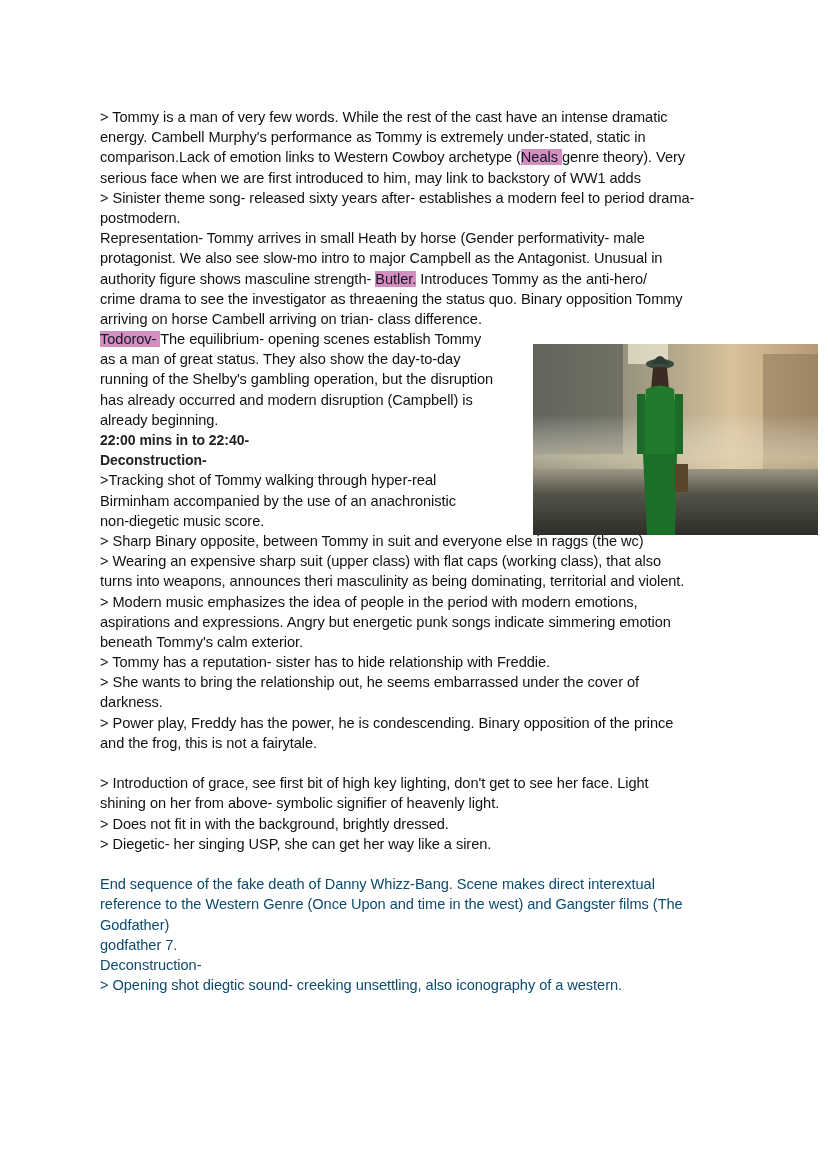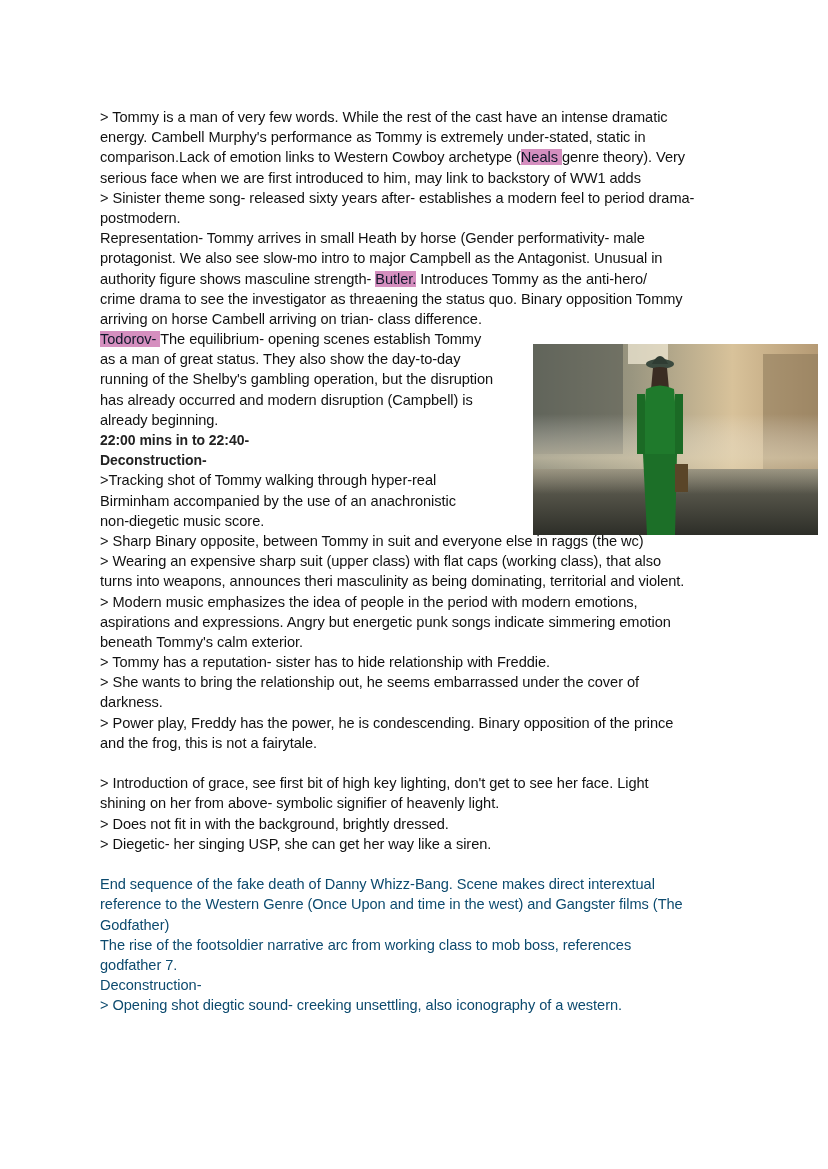--- a/index.html
+++ b/index.html
@@ -106,21 +106,20 @@
     <span class="line">shining on her from above- symbolic signifier of heavenly light.</span>
     <span class="line">&gt; Does not fit in with the background, brightly dressed.</span>
     <span class="line">&gt; Diegetic- her singing USP, she can get her way like a siren.</span>
     <span class="gap"></span>
   </div>
 
   <div>
     <span class="line gray">End sequence of the fake death of Danny Whizz-Bang. Scene makes direct interextual</span>
     <span class="line gray">reference to the Western Genre (Once Upon and time in the west) and Gangster films (The</span>
     <span class="line gray">Godfather)</span>
-    <span class="line gray">The rise of the footsoldier narrative arc from working class to mob boss, references</span>
     <span class="line gray">godfather 7.</span>
     <span class="line gray">Deconstruction-</span>
     <span class="line gray">&gt; Opening shot diegtic sound- creeking unsettling, also iconography of a western.</span>
   </div>
 </div>
 
 <div class="figure">
   <svg viewBox="0 0 285 191" preserveAspectRatio="none">
     <defs>
       <linearGradient id="sky" x1="0" y1="0" x2="1" y2="0">

